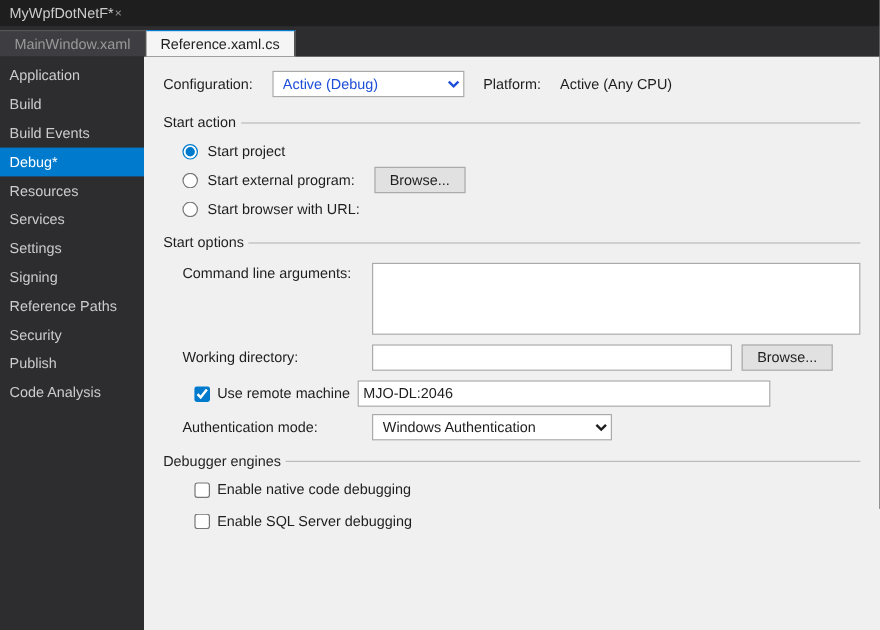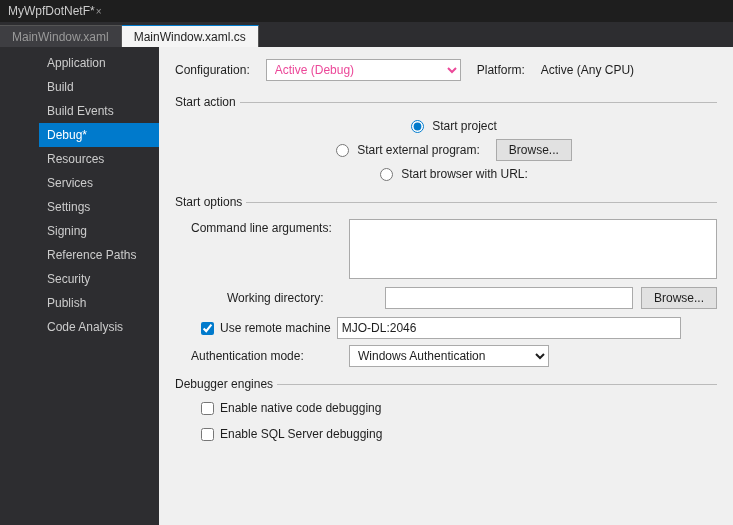--- a/index.html
+++ b/index.html
@@ -62,21 +62,20 @@
       background: #f5f5f5;
       color: #1e1e1e;
       border-top: 1px solid #007acc;
     }
 
     
     .main {
       display: flex;
       flex: 1;
       overflow: hidden;
-      padding-left: 39px;
     }
 
     
     .sidebar {
       width: 120px;
       background: #2d2d30;
       display: flex;
       flex-direction: column;
       flex-shrink: 0;
       padding-top: 4px;
@@ -111,23 +110,23 @@
     }
     .config-label {
       font-size: 12px;
       color: #1e1e1e;
     }
     .config-select {
       height: 22px;
       font-size: 12px;
       border: 1px solid #aaa;
       background: #fff;
-      color: #ec4899;
+      color: #1d4ed8;
       padding: 0 4px;
-      width: 195px;
+      width: 160px;
     }
 
     
     .section-header {
       display: flex;
       align-items: center;
       gap: 4px;
       margin-bottom: 10px;
       margin-top: 4px;
       text-align: right;
@@ -143,21 +142,20 @@
       background: #bbb;
     }
 
     
     .radio-group {
       display: flex;
       flex-direction: column;
       gap: 6px;
       margin-left: 16px;
       margin-bottom: 14px;
-      align-items: center;
     }
     .radio-row {
       display: flex;
       align-items: center;
       gap: 8px;
     }
     .radio-row input[type="radio"] {
       accent-color: #007acc;
       width: 13px;
       height: 13px;
@@ -252,21 +250,20 @@
       display: flex;
       align-items: center;
       gap: 8px;
       margin-bottom: 8px;
     }
     .wd-label {
       font-size: 12px;
       color: #1e1e1e;
       width: 150px;
       flex-shrink: 0;
-      margin-left: 36px;
     }
     .wd-input {
       height: 22px;
       font-size: 12px;
       border: 1px solid #aaa;
       background: #fff;
       color: #1e1e1e;
       padding: 0 4px;
       width: 300px;
     }
@@ -306,21 +303,21 @@
 <div class="title-bar">
   <span class="title-bar-text">MyWpfDotNetF*</span>
   <span class="title-bar-close">×</span>
 </div>
 
 <div class="tab-bar">
   <div class="tab">
     <span>MainWindow.xaml</span>
   </div>
   <div class="tab active">
-    <span>MainWindow.xaml.cs</span>
+    <span>Reference.xaml.cs</span>
   </div>
 </div>
 
 <div class="main">
 
   <div class="sidebar">
     <div class="sidebar-item">
       <span>Application</span>
     </div>
     <div class="sidebar-item">

